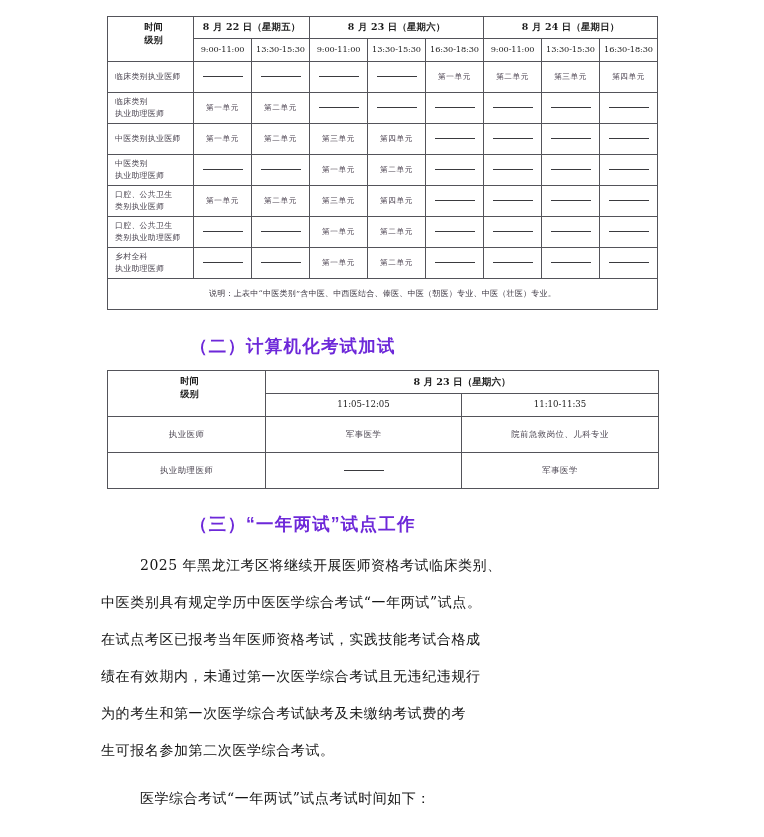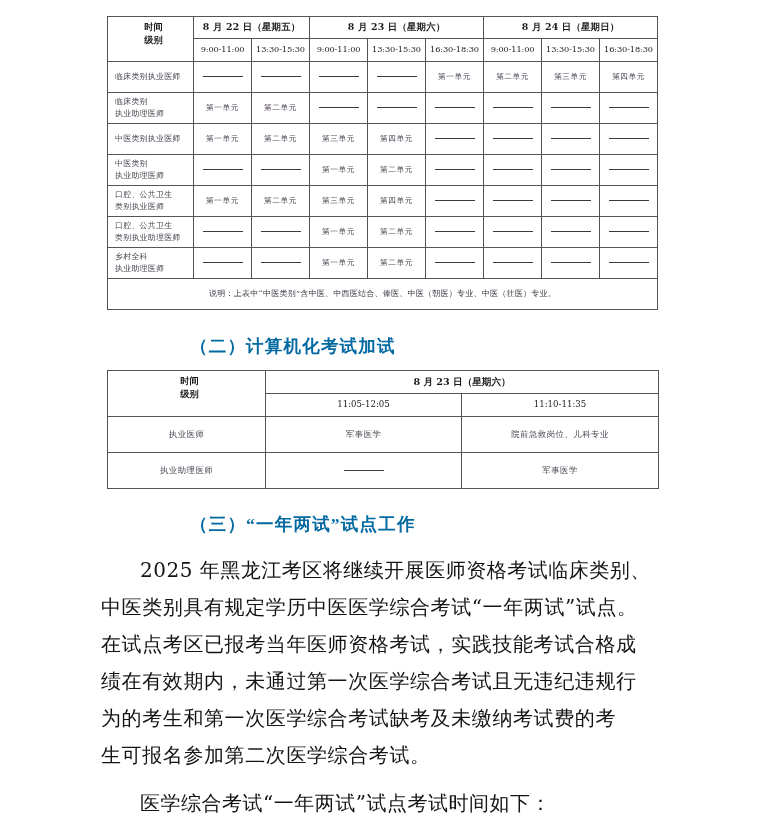--- a/index.html
+++ b/index.html
@@ -144,31 +144,31 @@
   }
   #table-computer-exam td.body-cell {
     height: 36px;
     font-size: 8.4px;
     letter-spacing: 0.5px;
   }
 
   
   .section-heading {
     position: absolute;
-    font-family: Liberation Serif, serif;
+    font-family: Liberation Sans, sans-serif;
     font-size: 17.5px;
     font-weight: 700;
-    color: #0369a1;
+    color: #6d28d9;
     letter-spacing: 1.2px;
     white-space: nowrap;
   }
   .body-line {
     position: absolute;
     font-family: "DejaVu Serif", "Liberation Serif", serif;
-    font-size: 20px;
+    font-size: 14px;
     color: #141414;
     letter-spacing: 0.6px;
     white-space: nowrap;
   }
   .body-line.indent {
     letter-spacing: 0.5px;
   }
 </style>
 </head>
 <body>

